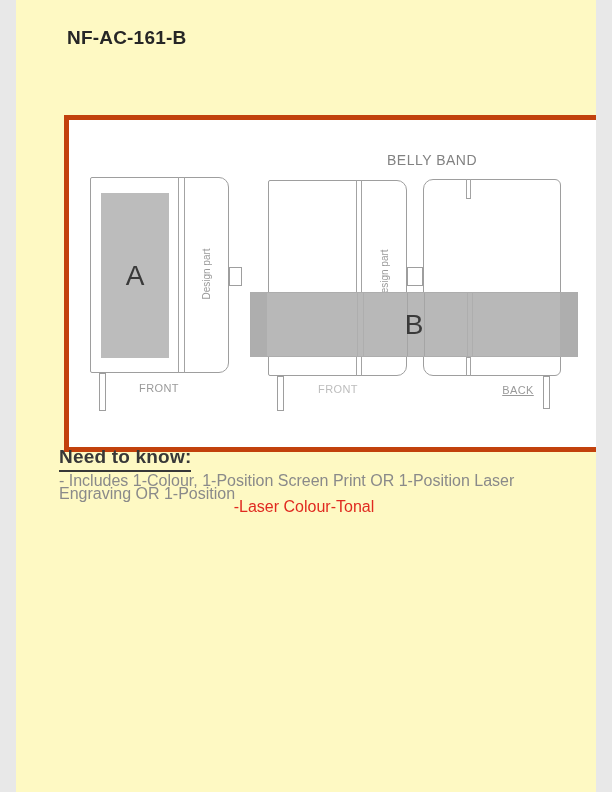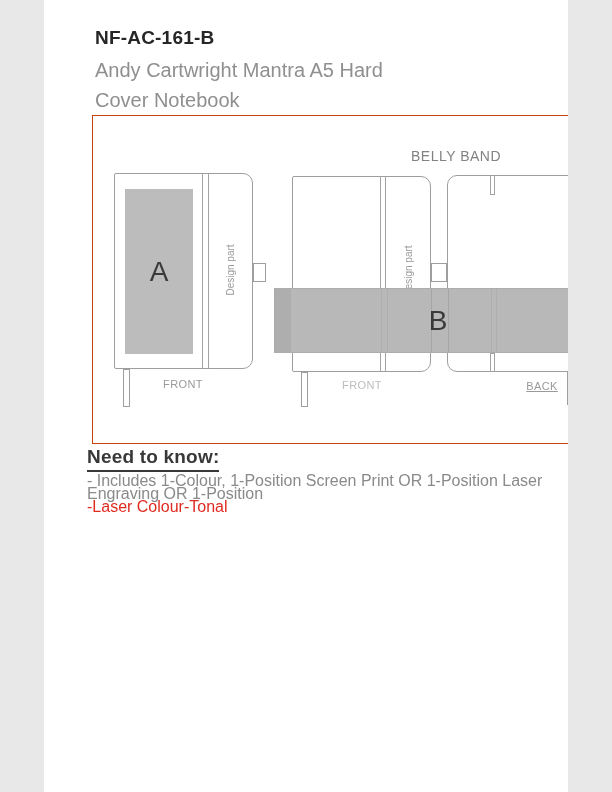--- a/index.html
+++ b/index.html
@@ -1,35 +1,35 @@
 <!DOCTYPE html>
 <html><head>
 <meta charset="utf-8">
 <style>
   html,body { margin:0; padding:0; background:#e8e8e8; }
   .page {
-    position:relative; width:524px; height:792px; background:#ffffff;
+    position:relative; width:580px; height:792px; background:#fef9c3;
     margin:0 auto; overflow:hidden;
     font-family:"Liberation Sans","DejaVu Sans",sans-serif;
   }
   .abs { position:absolute; }
 
   
   .product-code {
     left:51px; top:27px; font-size:19px; font-weight:bold; color:#262626;
     letter-spacing:0.2px;
   }
   .product-name {
     left:51px; top:55px; font-size:20px; color:#8f8f8f; line-height:30px;
   }
 
   
   .diagram {
     left:48px; top:115px; width:530px; height:327px;
-    border:1px solid #c2410c; background:#ffffff;
+    border:5px solid #c2410c; background:#ffffff;
   }
   .belly-band-label {
     left:293px; top:32px; width:140px; text-align:center;
     font-size:14px; color:#828282; letter-spacing:0.5px;
   }
 
   .nb-body { background:#ffffff; border:1px solid #9e9e9e; box-sizing:border-box; }
   .nb-front { border-radius:2px 10px 10px 2px; }
   .nb-back  { border-radius:10px 6px 6px 10px; }
 
@@ -74,24 +74,20 @@
   .ntk-notes {
     left:43px; top:474px; width:490px; font-size:16px; line-height:13px; color:#8a8a8a;
   }
 </style>
 </head>
 <body>
 
 <div class="page">
 
   <div class="abs product-code">NF-AC-161-B</div>
-  <div class="abs product-name">
-    <div>Andy Cartwright Mantra A5 Hard</div>
-    <div>Cover Notebook</div>
-  </div>
 
   <div class="abs diagram">
 
     <div class="abs belly-band-label">BELLY BAND</div>
 
     <div class="abs nb-body nb-front" style="left:21px; top:57px; width:139px; height:196px;"></div>
     <div class="abs print-area" style="left: 32px; top: 73px; width: 68px; height: 165px; background: rgb(188, 188, 188);">
       <span>A</span>
     </div>
     <div class="abs elastic-line" style="left:109px; top:57px; width:7px; height:196px;"></div>
@@ -122,16 +118,16 @@
       <div class="abs band-line" style="left:173px;"></div>
       <div class="abs band-line faint" style="left:216px;"></div>
       <div class="abs band-line faint" style="left:221px;"></div>
       <span class="band-letter">B</span>
     </div>
   </div>
 
   <div class="abs ntk-heading">Need to know:</div>
   <div class="abs ntk-notes">
     <div>- Includes 1-Colour, 1-Position Screen Print OR 1-Position Laser Engraving OR 1-Position</div>
-    <div style="color: rgb(224, 42, 32);">-Laser Colour-Tonal</div>
+    <div style="color: rgb(224, 42, 32); text-align: center;">-Laser Colour-Tonal</div>
   </div>
 
 </div>
 
 </body></html>

